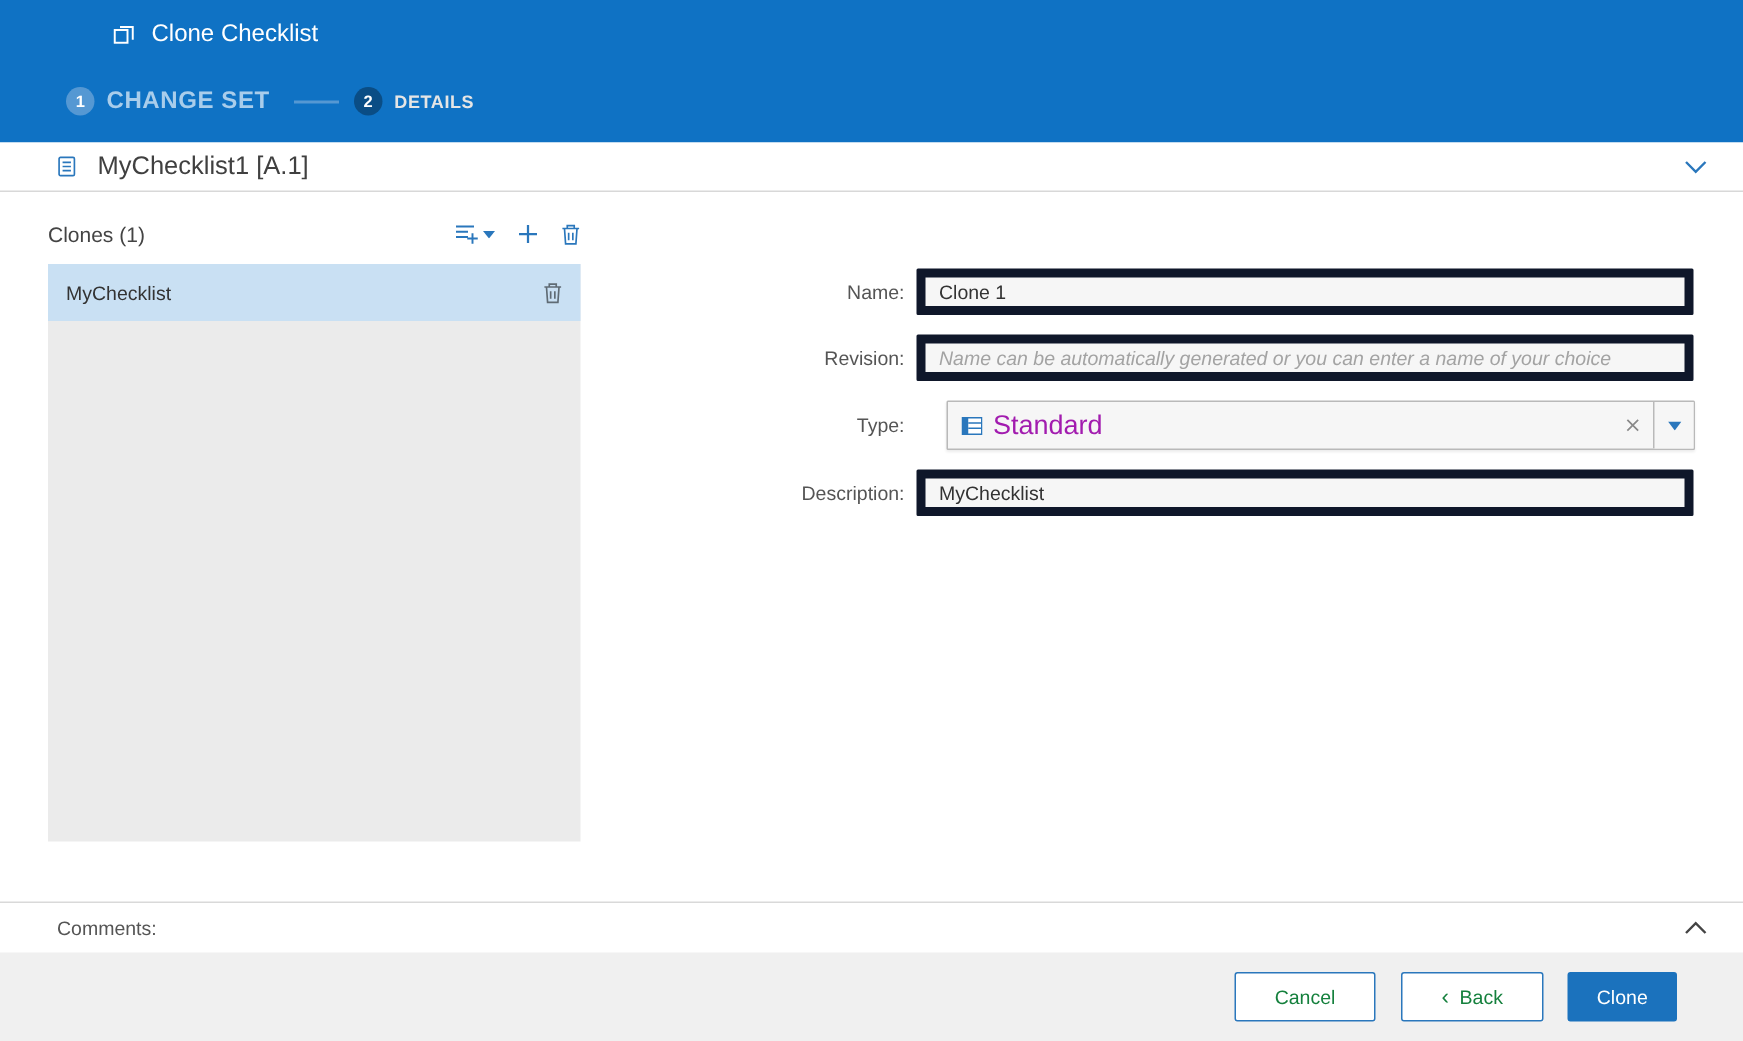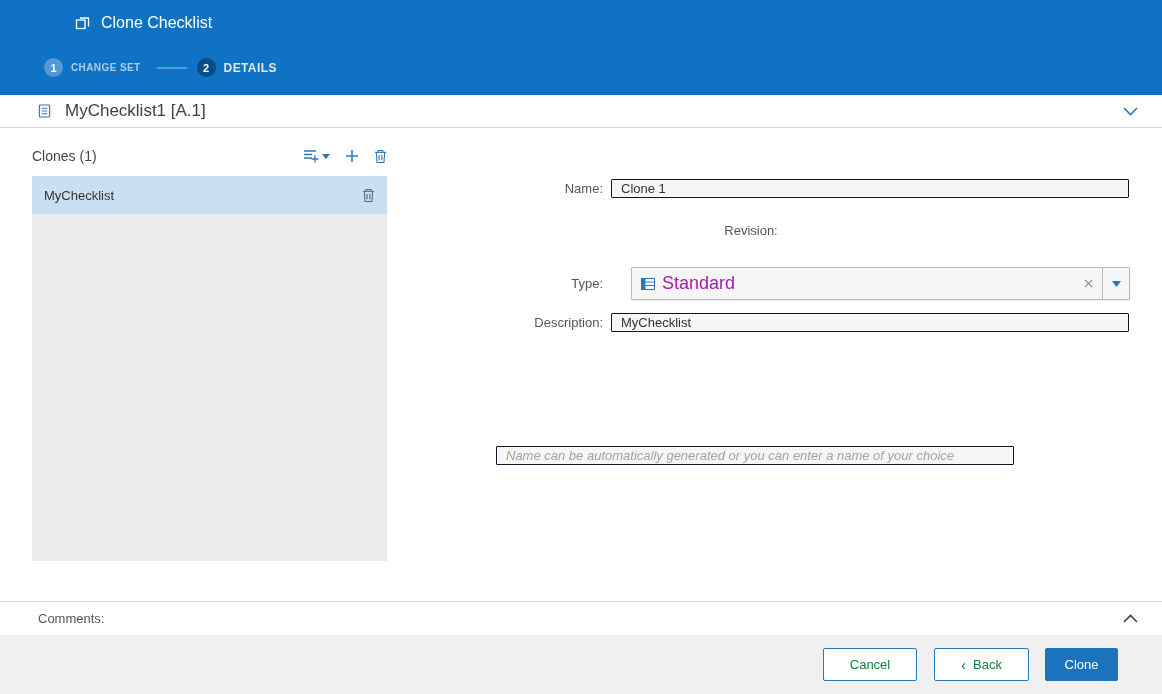--- a/index.html
+++ b/index.html
@@ -7,21 +7,21 @@
   .app { position: relative; width: 1162px; height: 694px; background: #fff; overflow: hidden; }
 
   
   .header { position: absolute; top: 0; left: 0; right: 0; height: 95px; background: #0f72c4; }
   .header-title-row { display: flex; align-items: center; gap: 10px; padding: 14px 0 0 27px; color: #fff; margin-left: 48px; }
   .header-title { font-size: 16px; font-weight: 400; }
   .steps { position: absolute; left: 44px; top: 58px; display: flex; align-items: center; }
   .step { display: flex; align-items: center; }
   .step-circle { width: 19px; height: 19px; border-radius: 50%; display: flex; align-items: center; justify-content: center; font-size: 11px; color: #fff; font-weight: 700; }
   .step-inactive .step-circle { background: #5598d3; }
-  .step-inactive .step-label { color: #a9cdeb; font-size: 10px; font-weight: 600; margin-left: 8px; letter-spacing: .4px; }
+  .step-inactive .step-label { color: #a9cdeb; font-size: 16px; font-weight: 600; margin-left: 8px; letter-spacing: .4px; }
   .step-line { width: 30px; height: 2px; background: #5598d3; margin: 0 10px 0 16px; }
   .step-active .step-circle { background: #0a4d85; }
   .step-active .step-label { color: #e5e5e5; font-size: 12px; font-weight: 700; margin-left: 8px; letter-spacing: .4px; }
 
   
   .subheader { position: absolute; top: 95px; left: 0; right: 0; height: 33px; background: #fff; border-bottom: 1px solid #d8d8d8; display: flex; align-items: center; padding: 0 24px 0 38px; }
   .subheader-title { color: #404040; font-size: 17px; margin-left: 14px; }
   .subheader-chevron { margin-left: auto; color: #2a77bc; display: flex; align-items: center; cursor: pointer; }
 
   
@@ -29,21 +29,21 @@
   .clones-title { font-size: 14px; color: #444; }
   .clones-toolbar { margin-left: auto; display: flex; align-items: center; gap: 15px; color: #2a77bc; }
   .tool-btn { display: flex; align-items: center; gap: 3px; cursor: pointer; color: #2a77bc; }
   .clone-list { position: absolute; left: 32px; top: 176px; width: 355px; height: 385px; background: #ebebeb; }
   .clone-item { height: 38px; background: #c9e0f3; display: flex; align-items: center; padding: 0 12px; font-size: 13px; color: #333; cursor: pointer; }
   .clone-item .row-trash { margin-left: auto; color: #5f6b74; cursor: pointer; display: flex; }
 
   
   .form-row { position: absolute; left: 380px; width: 750px; display: flex; align-items: center; }
   .form-label { flex: 0 0 223px; text-align: right; padding-right: 0; margin-right: 8px; color: #555; font-size: 13px; }
-  .text-input { width: 518px; height: 19px; background: #f6f6f6; border: 1px solid #0f172a; padding: 0 9px; font-size: 13px; color: #333; font-family: "Liberation Sans", sans-serif; border-radius: 1px; }
+  .text-input { width: 518px; height: 31px; background: #f6f6f6; border: 6px solid #0f172a; padding: 0 9px; font-size: 13px; color: #333; font-family: "Liberation Sans", sans-serif; border-radius: 1px; }
   .text-input::placeholder { color: #a3a3a3; font-style: italic; }
   .select-control { width: 518px; height: 33px; background: #f6f6f6; border: 1px solid #b9b9b9; display: flex; align-items: center; border-radius: 1px; box-shadow: 0 1px 2px rgba(0,0,0,.08); }
   .select-value-area { display: flex; align-items: center; gap: 7px; padding: 0 9px; flex: 1; cursor: pointer; }
   .select-text { font-size: 18px; color: #a21caf; }
   .select-clear { color: #8a8a8a; padding: 0 9px; cursor: pointer; display: flex; }
   .select-arrow-btn { width: 27px; height: 100%; border-left: 1px solid #b9b9b9; display: flex; align-items: center; justify-content: center; cursor: pointer; background: #f6f6f6; }
 
   
   .comments-bar { position: absolute; left: 0; right: 0; top: 601px; height: 34px; background: #fff; border-top: 1px solid #d9d9d9; display: flex; align-items: center; padding: 0 24px 0 38px; }
   .comments-label { font-size: 13px; color: #555; }
@@ -143,21 +143,21 @@
         </svg>
       </span>
     </div>
   </div>
 
   <div class="form-row" style="top: 179px;">
     <span class="form-label">Name:</span>
     <input class="text-input" type="text" value="Clone 1" style="">
   </div>
 
-  <div class="form-row" style="top: 223px; flex-direction: column;">
+  <div class="form-row" style="top: 223px;">
     <span class="form-label">Revision:</span>
     <input class="text-input" type="text" placeholder="Name can be automatically generated or you can enter a name of your choice" style="">
   </div>
 
   <div class="form-row" style="top: 267px; gap: 20px;">
     <span class="form-label">Type:</span>
     <div class="select-control">
       <span class="select-value-area">
         <span>
           <svg width="14" height="12" viewBox="0 0 14 12">

